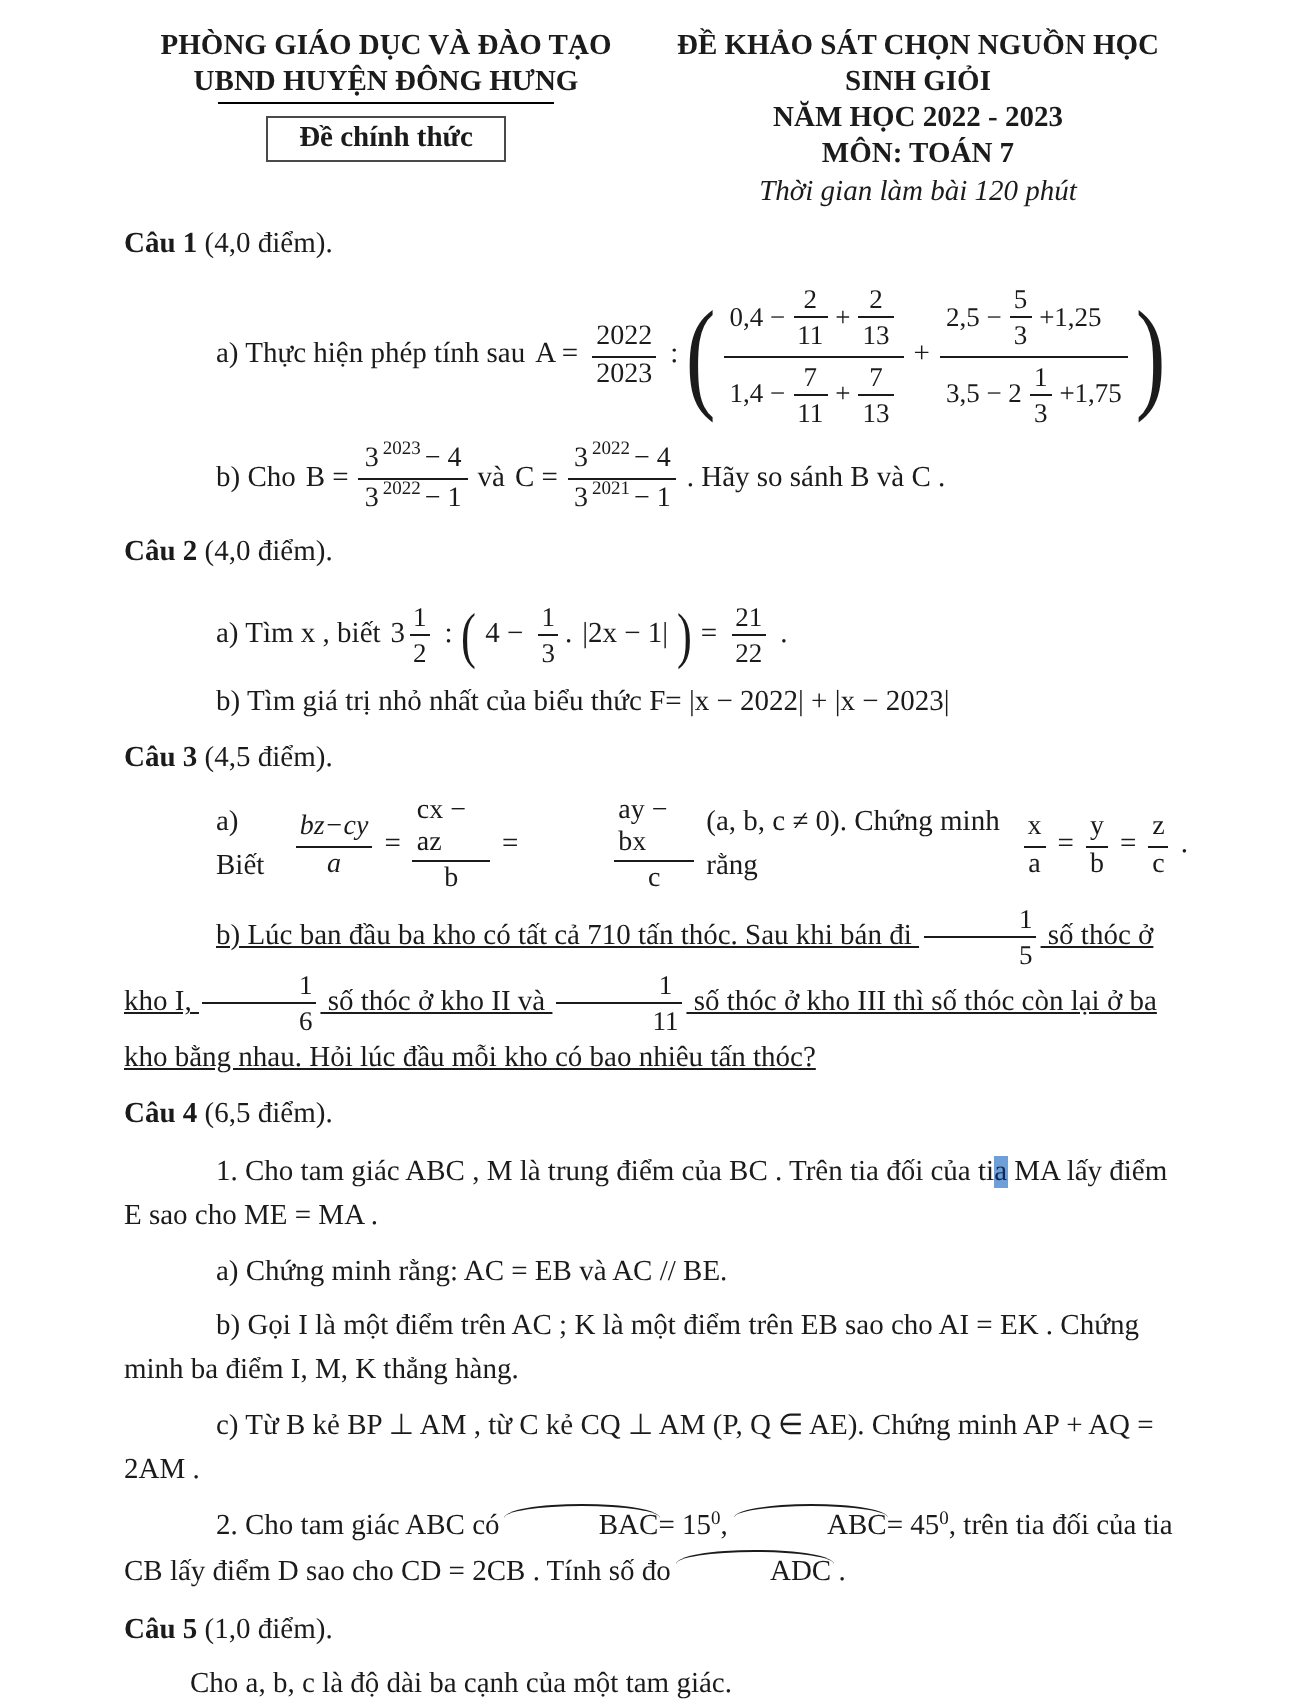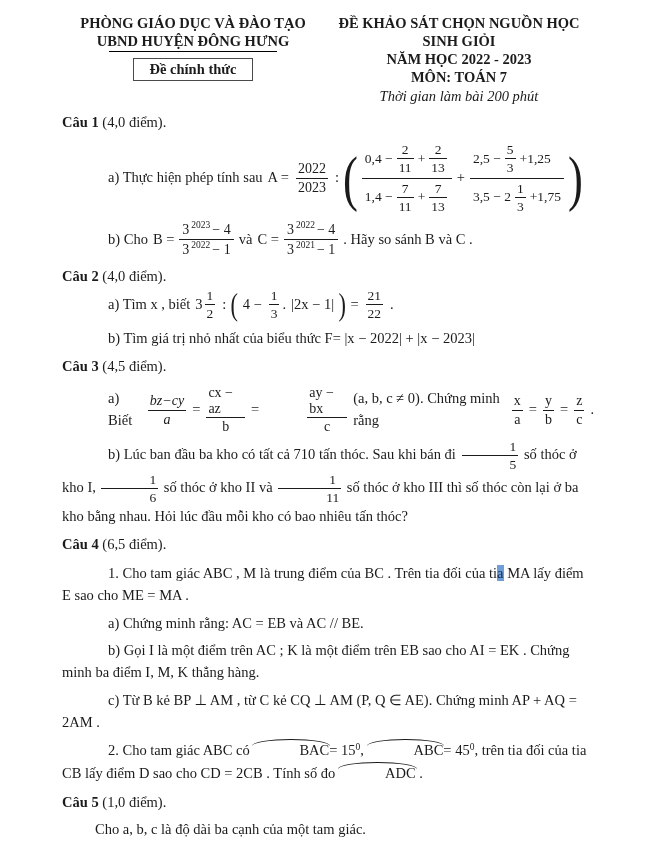--- a/index.html
+++ b/index.html
@@ -77,21 +77,21 @@
     <div class="h-left">
       <div class="b">PHÒNG GIÁO DỤC VÀ ĐÀO TẠO</div>
       <div class="b">UBND HUYỆN ĐÔNG HƯNG</div>
       <div class="h-underline"></div>
       <div class="official-box">Đề chính thức</div>
     </div>
     <div class="h-right">
       <div class="b">ĐỀ KHẢO SÁT CHỌN NGUỒN HỌC SINH GIỎI</div>
       <div class="b">NĂM HỌC 2022 - 2023</div>
       <div class="b">MÔN: TOÁN 7</div>
-      <div class="i">Thời gian làm bài 200 phút</div>
+      <div class="i">Thời gian làm bài 120 phút</div>
     </div>
   </div>
 
   <p class="qtitle"><span class="ql">Câu 1</span> <span>(4,0 điểm).</span></p>
 
   <div class="mline" style="margin-top:8px;">
     <span>a) Thực hiện  phép tính sau</span>
     <span>A =</span>
     <span class="frac" style="font-size:14px;">
         <span class="fnum">2022</span>
@@ -185,21 +185,21 @@
           <span>3</span>
           <span class="sup">2021</span>
           <span>− 1</span>
         </span>
     </span>
     <span>. Hãy so sánh  B  và  C .</span>
   </div>
 
   <p class="qtitle"><span class="ql">Câu 2</span> <span>(4,0 điểm).</span></p>
 
-  <div class="mline" style="margin-top:1px;">
+  <div class="mline" style="margin-top:14px;">
     <span>a) Tìm  x , biết</span>
     <span style="display:inline-flex;align-items:center;">
       <span>3</span>
         <span class="frac">
           <span class="fnum">1</span>
           <span class="fbar"></span>
           <span class="fden">2</span>
         </span>
     </span>
     <span>:</span>
@@ -259,21 +259,21 @@
       </span>
     <span>=</span>
     <span class="frac" style="font-size:14px;">
         <span class="fnum">z</span>
         <span class="fbar"></span>
         <span class="fden">c</span>
       </span>
     <span>.</span>
   </div>
 
-  <p class="para" style="margin-top:0;"><span>b) Lúc ban đầu ba kho có tất cả 710 tấn thóc. Sau khi bán đi </span><span class="frac">
+  <p class="para" style="margin-top:0;text-decoration:underline;"><span>b) Lúc ban đầu ba kho có tất cả 710 tấn thóc. Sau khi bán đi </span><span class="frac">
         <span class="fnum">1</span>
         <span class="fbar"></span>
         <span class="fden">5</span>
       </span><span> số thóc ở kho I, </span><span class="frac">
         <span class="fnum">1</span>
         <span class="fbar"></span>
         <span class="fden">6</span>
       </span><span> số thóc ở kho II và </span><span class="frac">
         <span class="fnum">1</span>
         <span class="fbar"></span>

